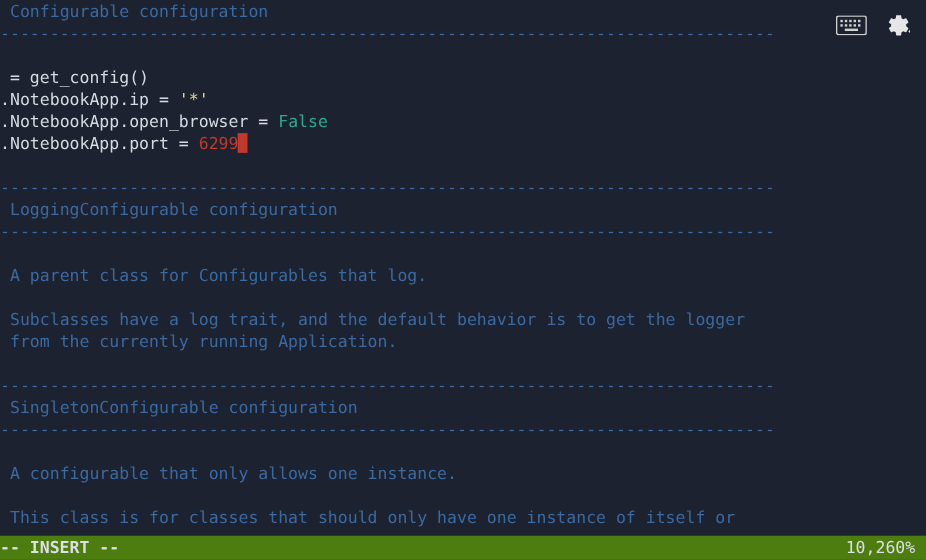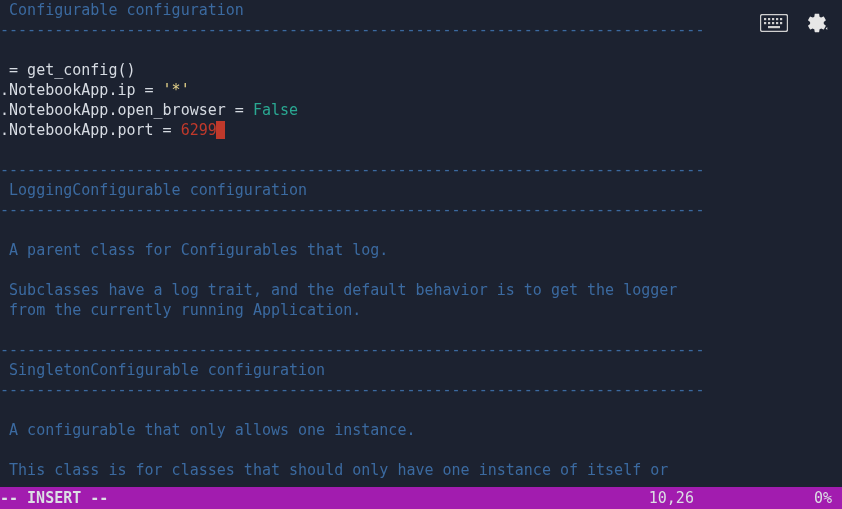--- a/index.html
+++ b/index.html
@@ -57,31 +57,31 @@
     gap: 18px;
   }
   .toolbar svg { display: block; }
 
   .statusbar {
     position: absolute;
     left: 0;
     right: 0;
     bottom: 0;
     height: 22px;
-    background: #a21caf;
+    background: #4d7c0f;
     color: #dcdfe4;
     display: flex;
     align-items: center;
     font-family: "Menlo", "Consolas", monospace;
     font-size: 15px;
     padding: 0 10px 0 0;
   }
   .status-left { font-weight: bold; }
   .status-spacer { flex: 1; }
-  .status-pos { margin-right: 120px; }
+  .status-pos { }
 </style>
 </head>
 <body>
 
 <div class="editor">
 
   <div class="toolbar">
     <span>
       <svg width="28" height="18" viewBox="0 0 28 18">
         <rect x="0.5" y="0.5" width="27" height="17" rx="2" fill="none" stroke="#d0d0d0" stroke-width="1.4"></rect>

